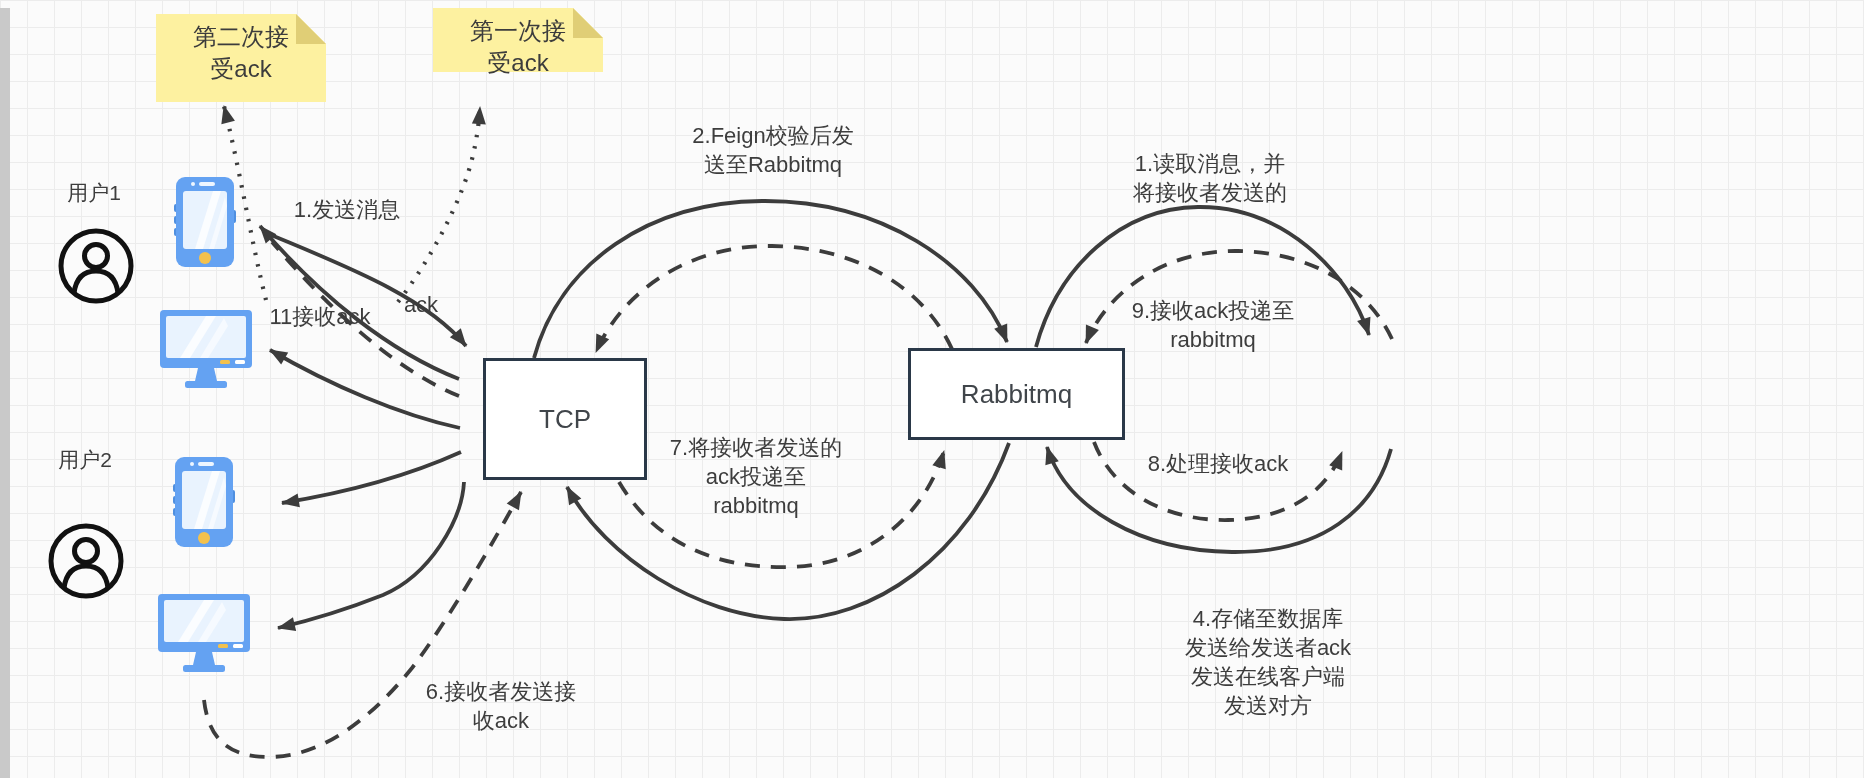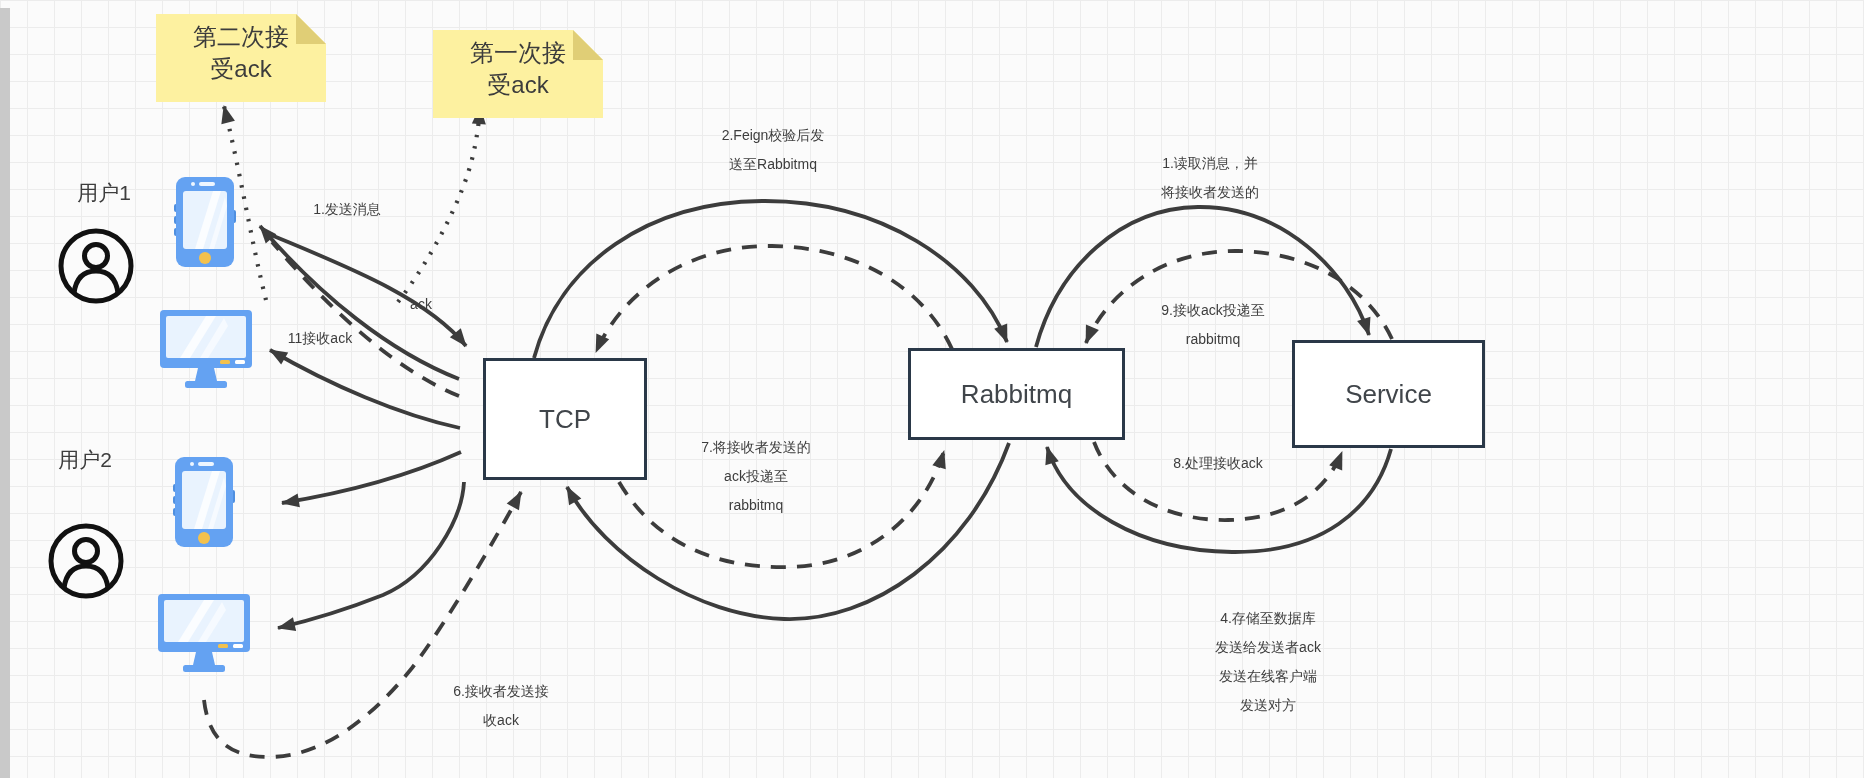--- a/index.html
+++ b/index.html
@@ -13,21 +13,21 @@
   }
   .left-strip{position:absolute;left:0;top:8px;width:10px;height:770px;background:#c9c9c9;}
   .edges{position:absolute;left:0;top:0;pointer-events:none;}
   .node{
     position:absolute;background:#ffffff;border:3px solid #2a3848;
     display:flex;align-items:center;justify-content:center;
     font-size:26px;color:#40454a;box-sizing:border-box;
   }
   .lbl{
     position:absolute;transform:translate(-50%,-50%);
-    text-align:center;font-size:14px;line-height:29px;color:#3d3d3d;white-space:nowrap;
+    text-align:center;font-size:22px;line-height:29px;color:#3d3d3d;white-space:nowrap;
   }
   .lbl span{display:block;}
   .actor-lbl{font-size:21px;}
   .note{position:absolute;}
   .note-body{
     position:absolute;left:0;top:0;right:0;bottom:0;background:#fdf1a0;
     clip-path:polygon(0 0, calc(100% - 30px) 0, 100% 30px, 100% 100%, 0 100%);
   }
   .note-fold{
     position:absolute;top:0;right:0;width:30px;height:30px;background:#e0ce76;
@@ -75,30 +75,30 @@
   </svg>
 
   <div class="note" style="left:156px;top:14px;width:170px;height:88px">
     <div class="note-body"></div>
     <div class="note-fold"></div>
     <div class="note-text">
       <span>第二次接</span>
       <span>受ack</span>
     </div>
   </div>
-  <div class="note" style="left:433px;top:30px;width:170px;height:88px">
+  <div class="note" style="left:433px;top:8px;width:170px;height:64px">
     <div class="note-body"></div>
     <div class="note-fold"></div>
     <div class="note-text">
       <span>第一次接</span>
       <span>受ack</span>
     </div>
   </div>
 
-  <div class="lbl actor-lbl" style="left:104px;top:192px">
+  <div class="lbl actor-lbl" style="left:94px;top:192px">
     <span>用户1</span>
   </div>
   <div class="lbl actor-lbl" style="left:85px;top:459px">
     <span>用户2</span>
   </div>
 
   <svg class="icon" style="left:57px;top:227px" width="78" height="78" viewBox="0 0 78 78">
     <circle cx="39" cy="39" r="35" fill="#fbfbfb" stroke="#111" stroke-width="5"></circle>
     <circle cx="39" cy="29" r="11.5" fill="none" stroke="#111" stroke-width="5"></circle>
     <path d="M 17 66 Q 20 44 39 44 Q 58 44 61 66" fill="none" stroke="#111" stroke-width="5"></path>
@@ -156,28 +156,25 @@
     <path d="M 40 60 L 56 60 L 59 73 L 37 73 Z" fill="#64a2f2"></path>
     <rect x="27" y="73" width="42" height="7" rx="2.5" fill="#64a2f2"></rect>
   </svg>
 
   <div class="node" style="left:483px;top:358px;width:164px;height:122px">
     <span>TCP</span>
   </div>
   <div class="node" style="left:908px;top:348px;width:217px;height:92px">
     <span>Rabbitmq</span>
   </div>
-  <div class="node" style="left:1292px;top:340px;width:193px;height:108px">
-    <span>Service</span>
-  </div>
 
   <div class="lbl" style="left:347px;top:209px">
     <span>1.发送消息</span>
   </div>
-  <div class="lbl" style="left:320px;top:338px">
+  <div class="lbl" style="left:320px;top:316px">
     <span>11接收ack</span>
   </div>
   <div class="lbl" style="left:421px;top:304px">
     <span>ack</span>
   </div>
   <div class="lbl" style="left:773px;top:150px">
     <span>2.Feign校验后发</span>
     <span>送至Rabbitmq</span>
   </div>
   <div class="lbl" style="left:756px;top:476px">

